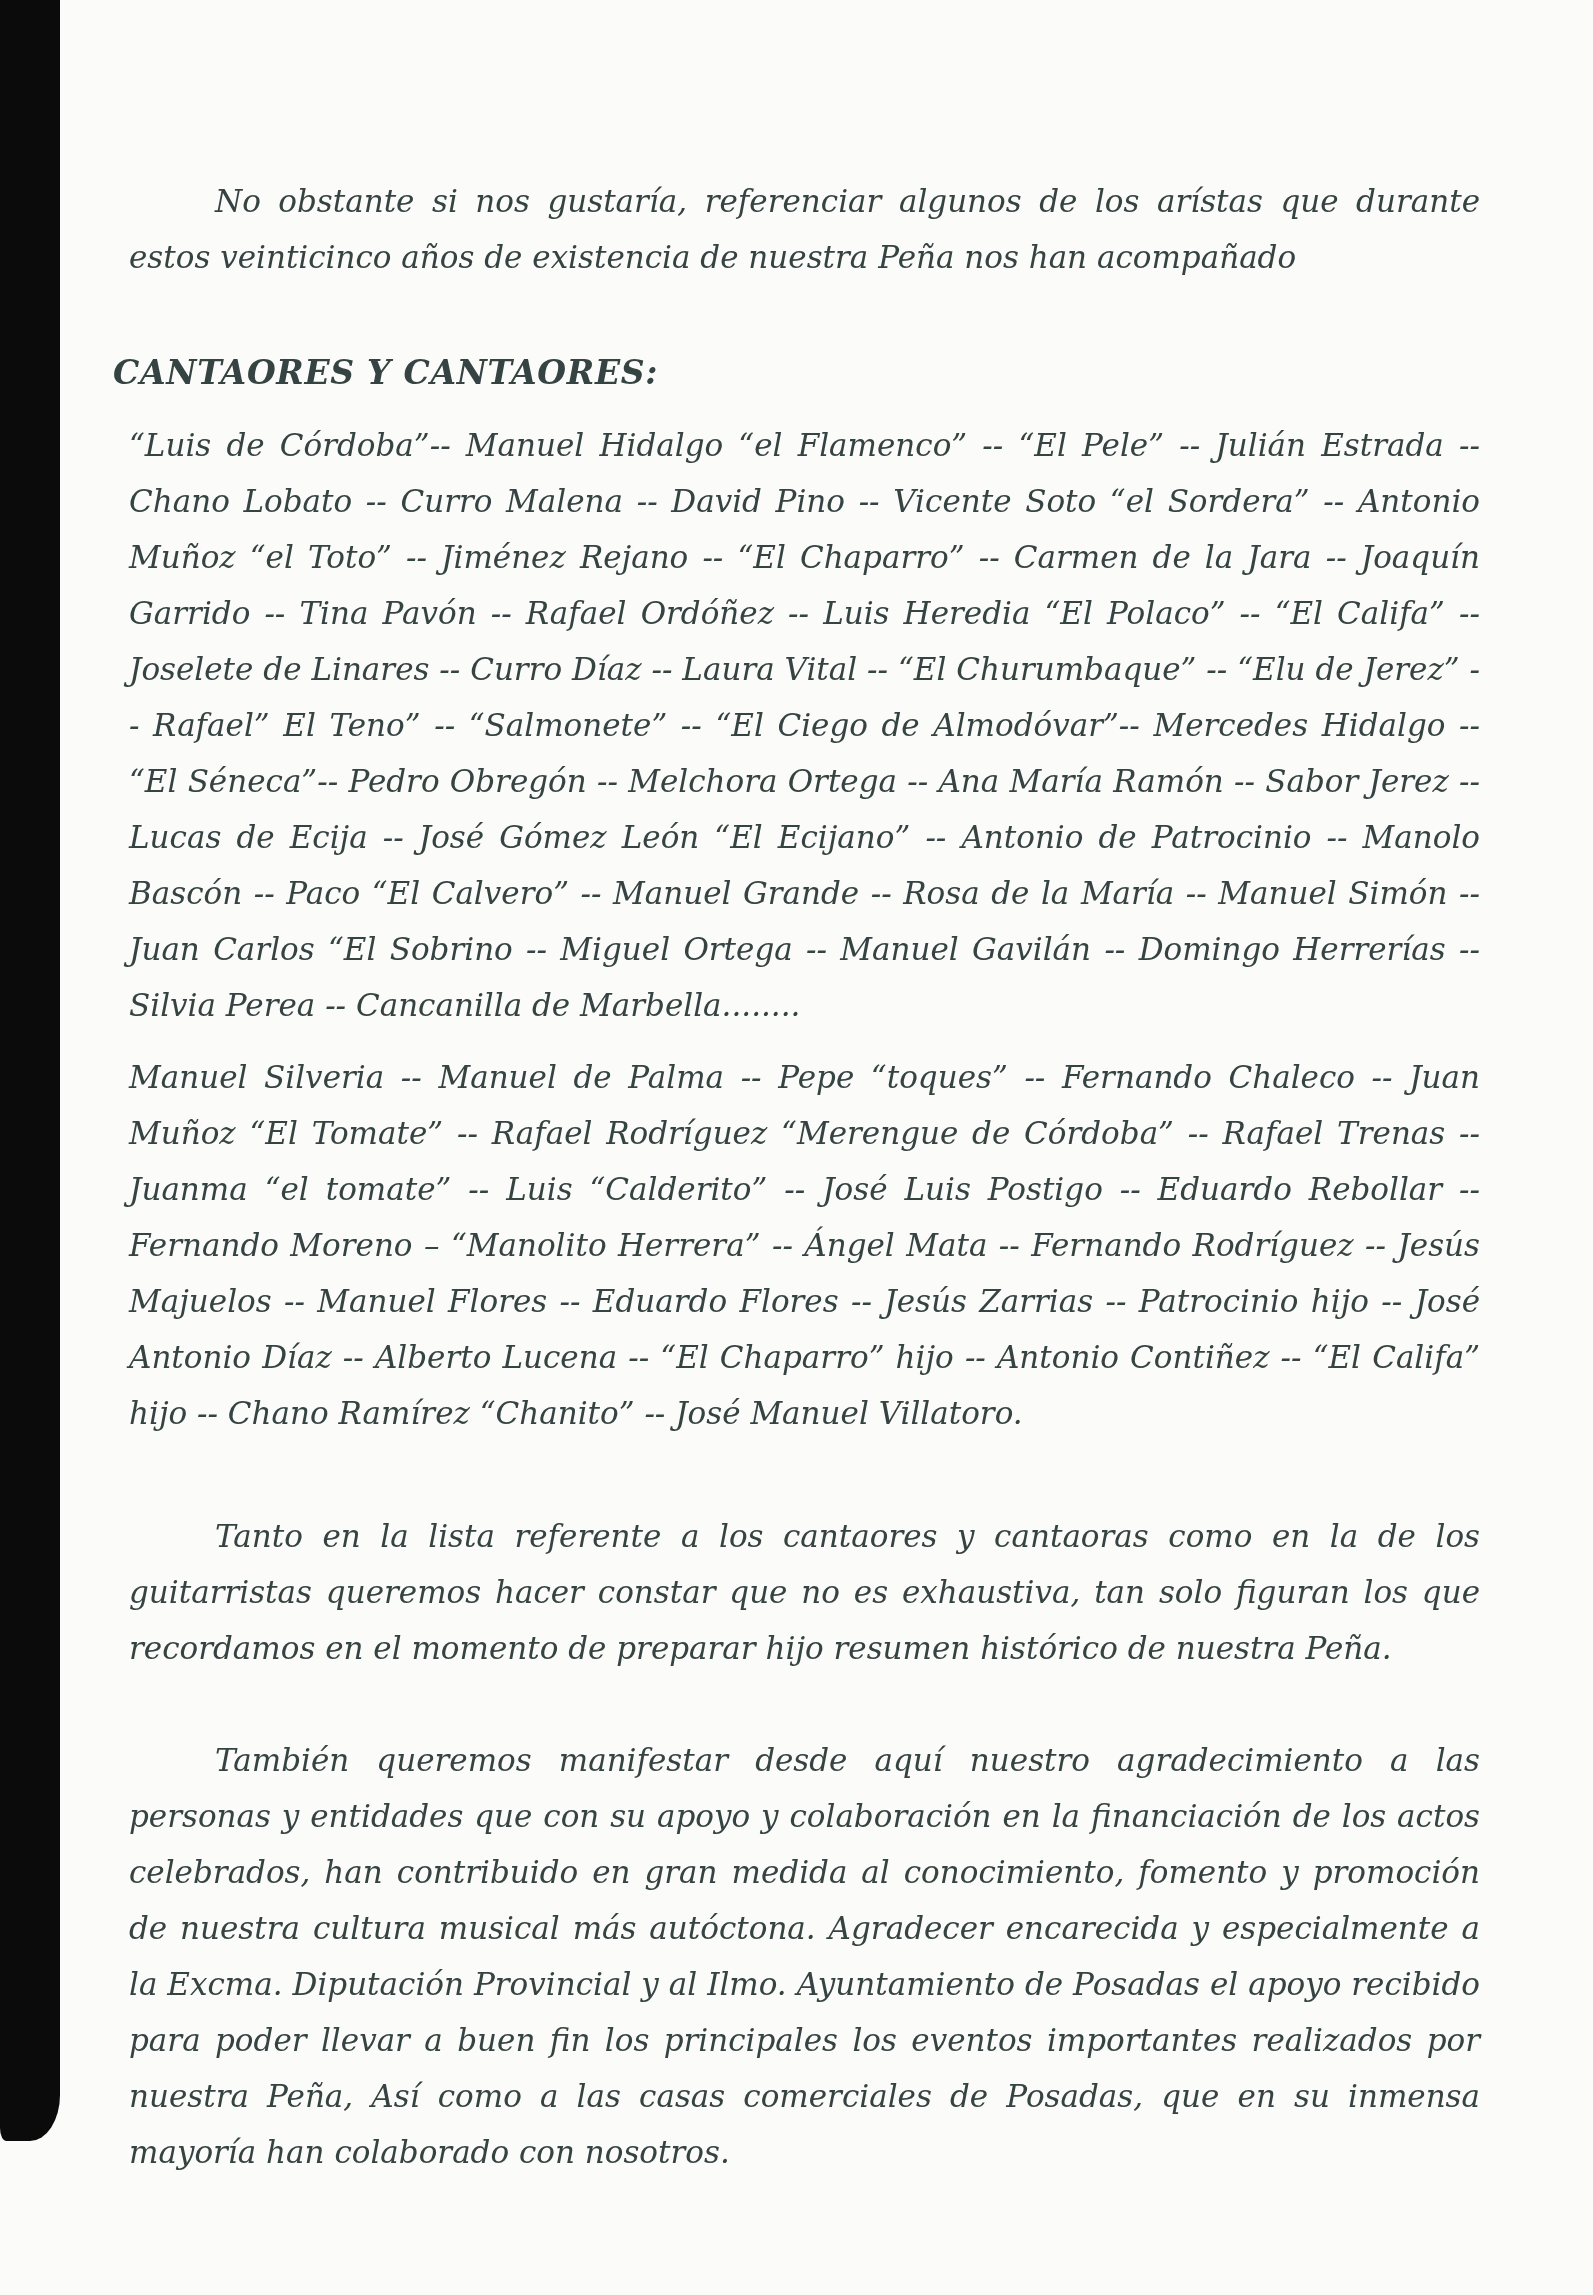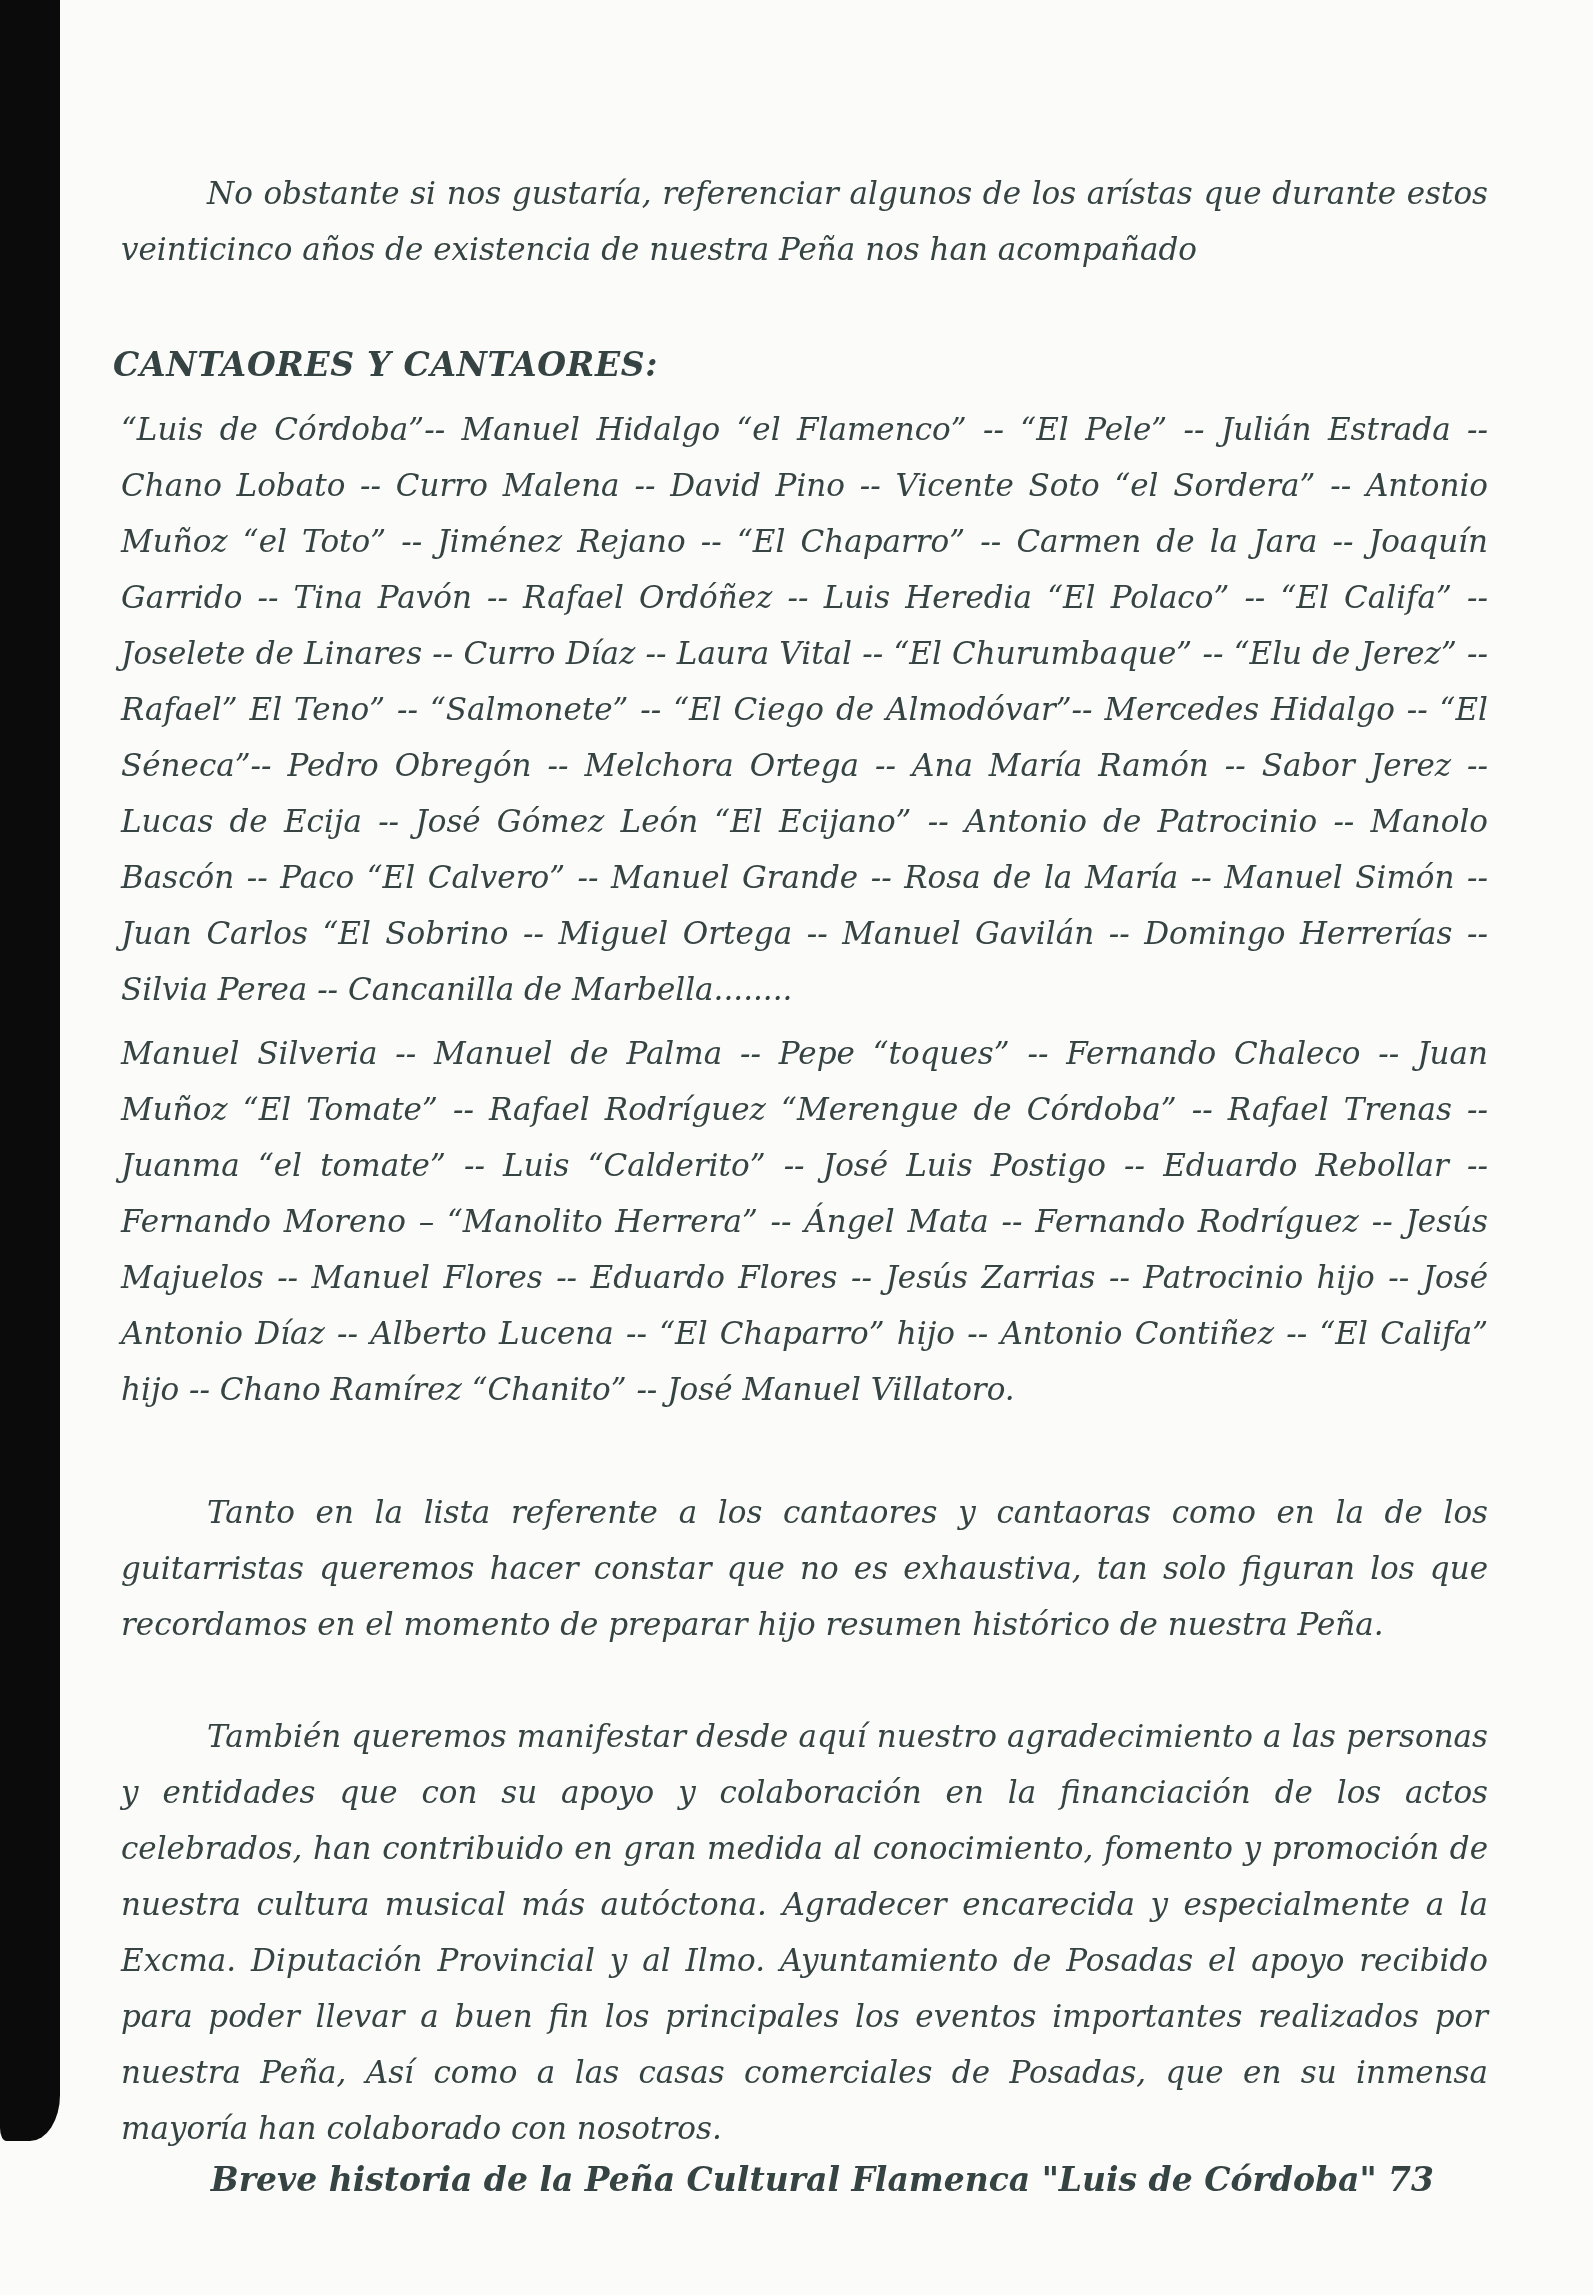--- a/index.html
+++ b/index.html
@@ -31,21 +31,21 @@
   .content {
     position: absolute;
     left: 113px;
     top: 157px;
     width: 1383px;
     font-size: 31px;
     line-height: 56px;
     text-align: justify;
   }
   p {
-    margin: 8px;
+    margin: 16px;
     font-style: italic;
   }
   .indent {
     text-indent: 86px;
   }
   .heading {
     margin: 0;
     font-weight: bold;
     font-style: italic;
     font-size: 33px;
@@ -96,18 +96,15 @@
 
 
     <p>Manuel Silveria -- Manuel de Palma -- Pepe “toques” -- Fernando Chaleco -- Juan Muñoz “El Tomate” -- Rafael Rodríguez “Merengue de Córdoba” -- Rafael Trenas -- Juanma “el tomate” -- Luis “Calderito” -- José Luis Postigo -- Eduardo Rebollar -- Fernando Moreno – “Manolito Herrera” -- Ángel Mata -- Fernando Rodríguez -- Jesús Majuelos -- Manuel Flores -- Eduardo Flores -- Jesús Zarrias -- Patrocinio hijo -- José Antonio Díaz -- Alberto Lucena -- “El Chaparro” hijo -- Antonio Contiñez -- “El Califa” hijo -- Chano Ramírez “Chanito” -- José Manuel Villatoro.</p>
 
     <p class="indent para-nota">Tanto en la lista referente a los cantaores y cantaoras como en la de los guitarristas queremos hacer constar que no es exhaustiva, tan solo figuran los que recordamos en el momento de preparar hijo resumen histórico  de nuestra Peña.</p>
 
     <p class="indent para-gracias">También queremos manifestar desde aquí nuestro agradecimiento a las personas y entidades que con su apoyo y colaboración en la financiación de los actos celebrados, han contribuido en gran medida al conocimiento, fomento y promoción de nuestra cultura musical más autóctona. Agradecer encarecida y especialmente a la Excma. Diputación Provincial y al Ilmo. Ayuntamiento de Posadas el apoyo recibido para poder llevar a buen fin los principales los eventos importantes realizados por nuestra Peña, Así como a las casas comerciales de Posadas, que en su inmensa mayoría han colaborado con nosotros.</p>
 
   </div>
 
-  <div class="footer">
-    <span class="footer-inner">Breve historia de la Peña Cultural Flamenca "Luis de Córdoba" 73</span>
-  </div>
 
 </div>
 
 
 </body></html>

